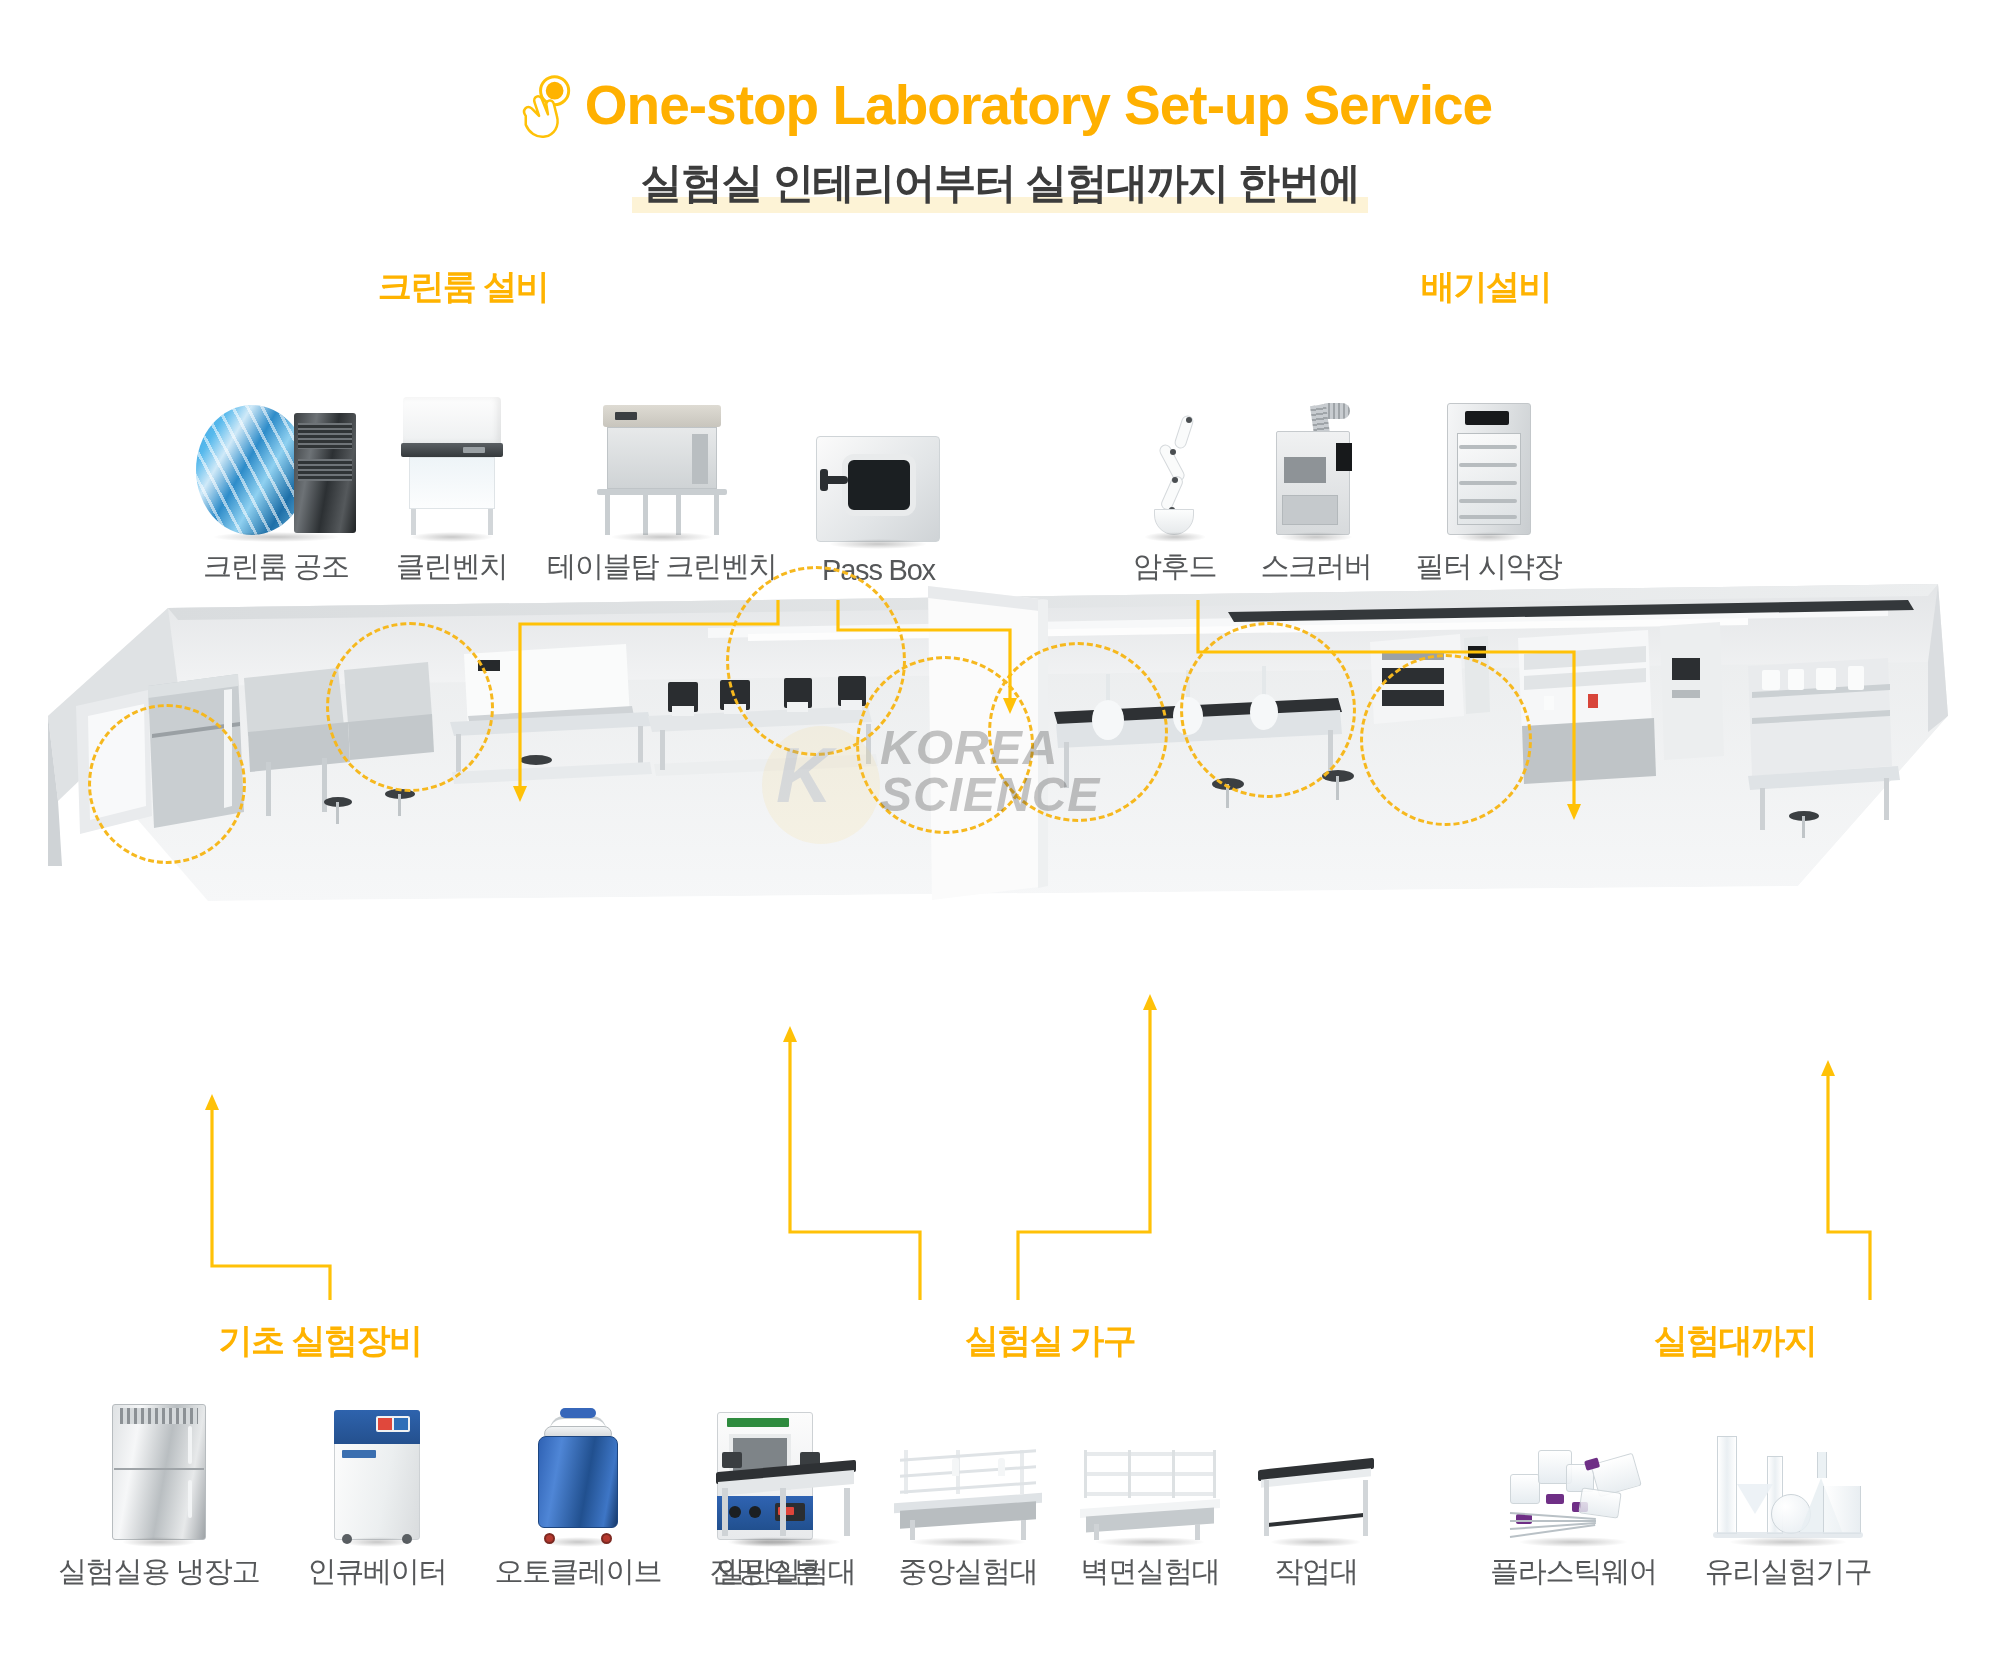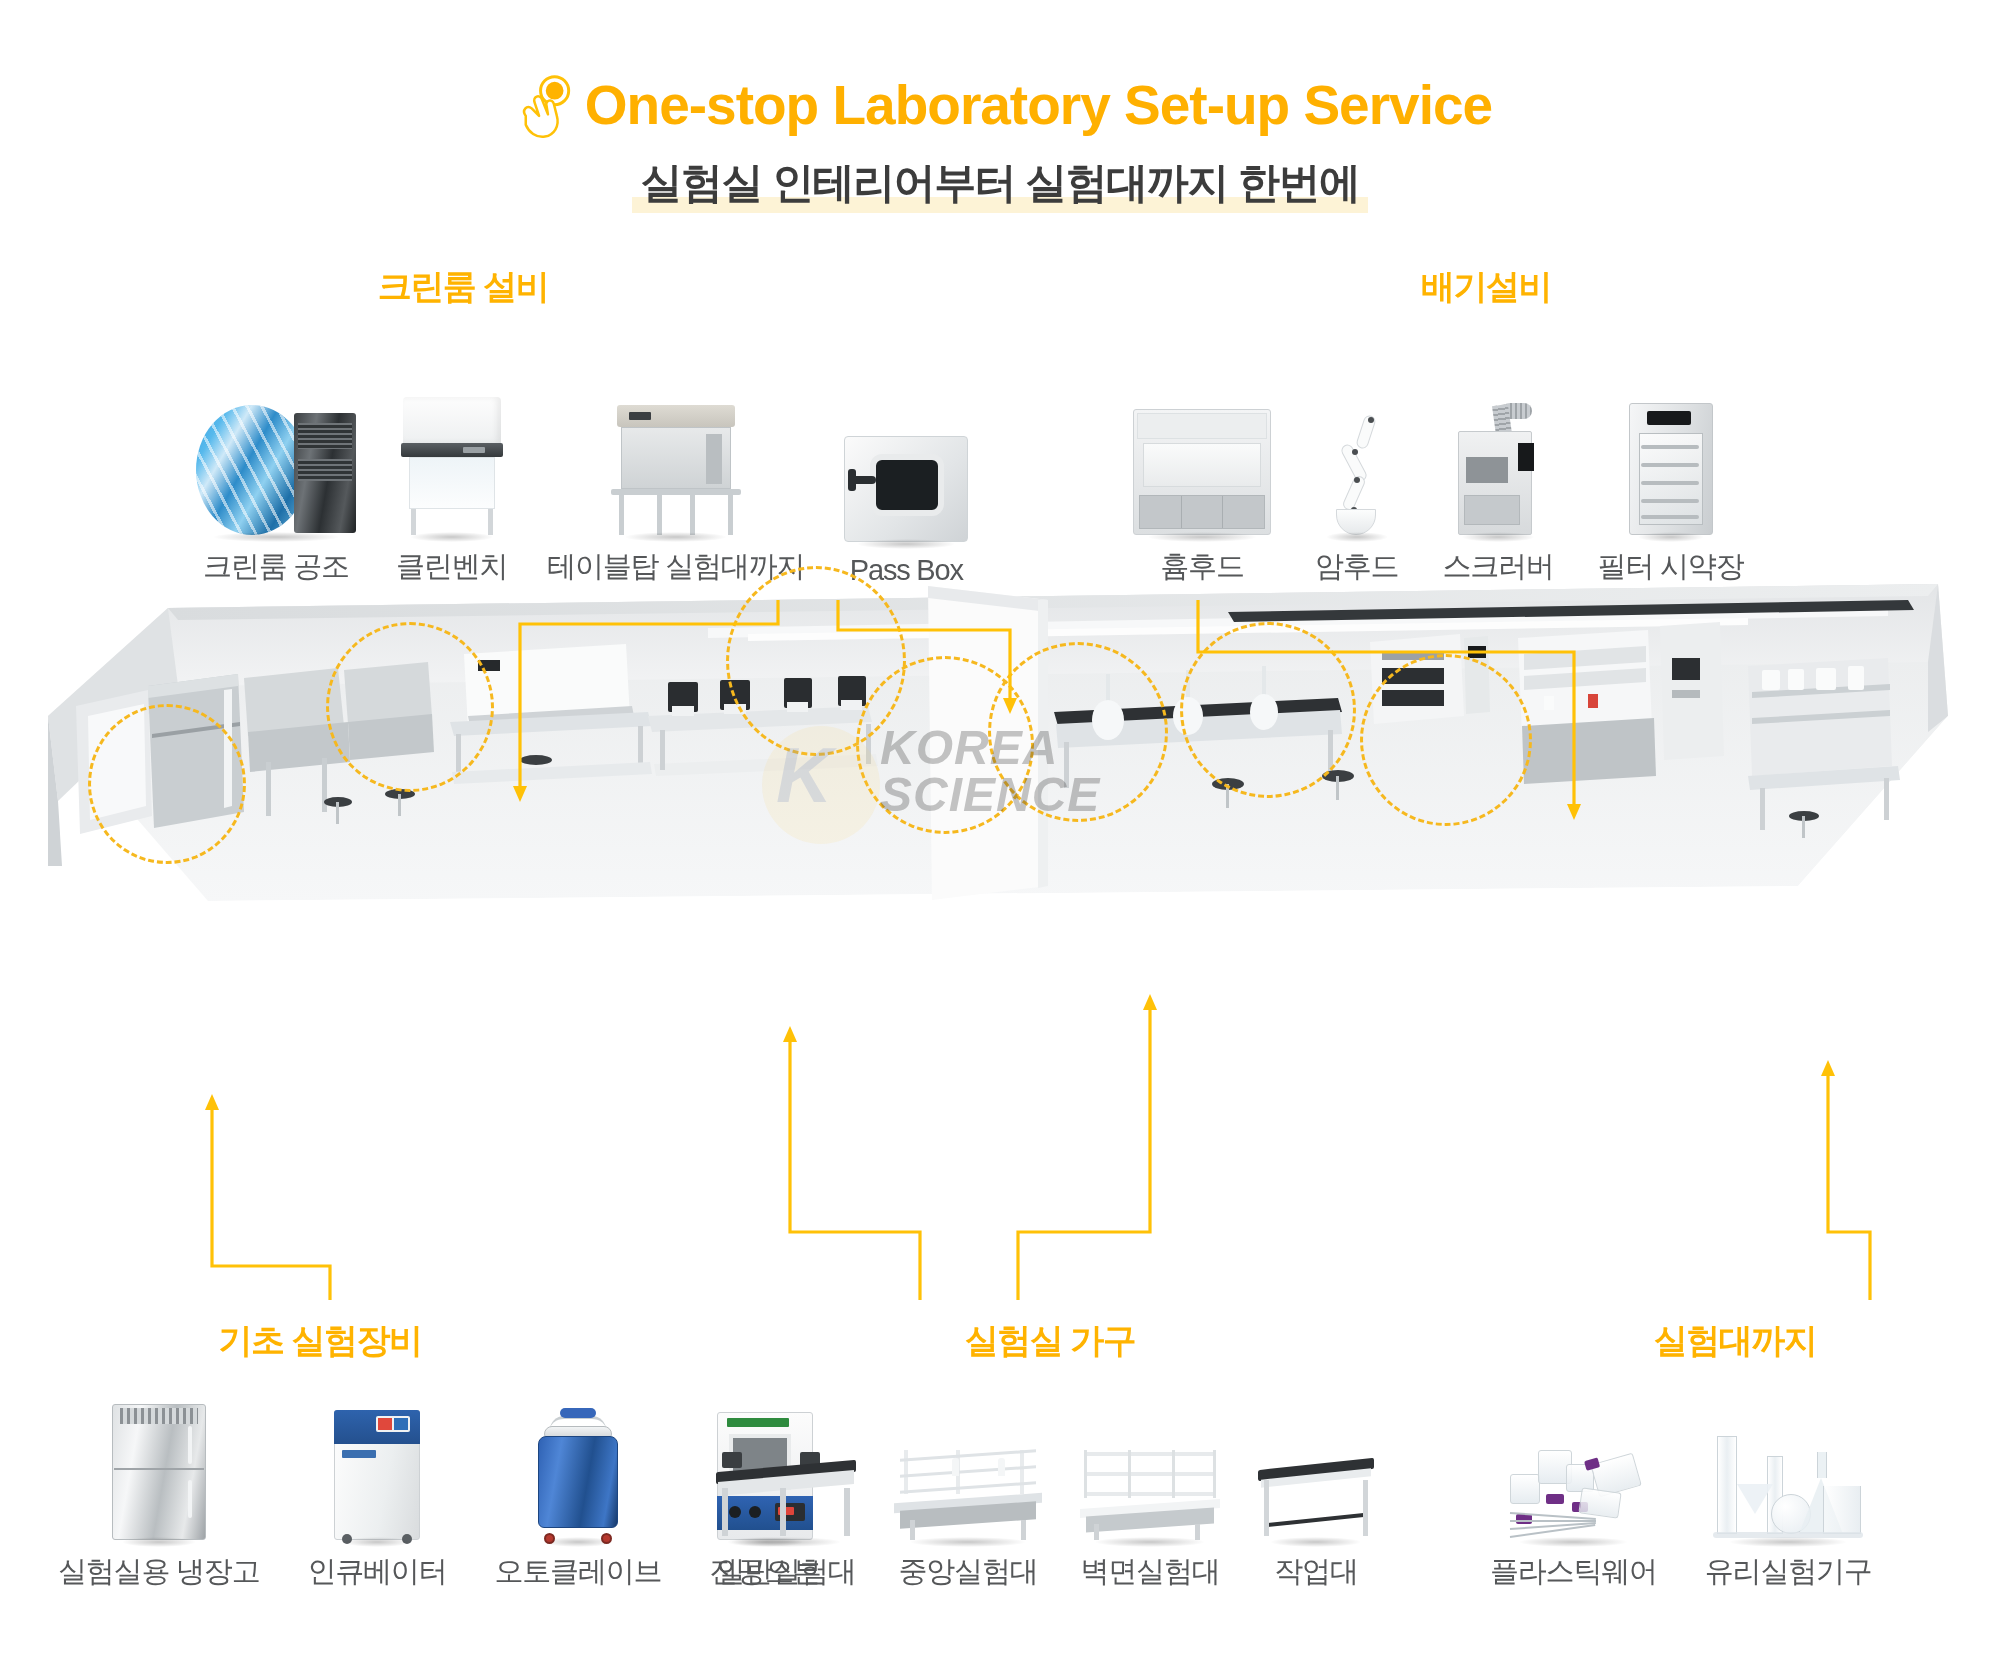--- a/index.html
+++ b/index.html
@@ -399,53 +399,38 @@
             </div>
             <div class="box"></div>
             <div class="table"></div>
           <div class="tl a"></div>
             <div class="tl b"></div>
             <div class="tl c"></div>
             <div class="tl d"></div>
           <div class="shadow"></div>
         </div>
       </div>
-      <div class="cap">테이블탑 실험대까지</div>
+      <div class="cap">테이블탑 크린벤치</div>
     </div>
 
     <div class="item">
       <div class="thumb" style="height:140px;">
         <div class="dev pbox">
           <div class="body"></div>
             <div class="win"></div>
             <div class="hdl"></div>
             <div class="shadow"></div>
         </div>
       </div>
       <div class="cap">Pass Box</div>
     </div>
   </div>
 
   <div class="grp" style="left:1133px; top:395px; gap:44px;">
 
-    <div class="item">
-      <div class="thumb" style="height:140px;">
-        <div class="dev fhood">
-          <div class="shell"></div>
-            <div class="top"></div>
-            <div class="open"></div>
-          <div class="base">
-              <i></i>
-              <i></i>
-            </div>
-            <div class="shadow"></div>
-        </div>
-      </div>
-      <div class="cap">흄후드</div>
-    </div>
 
     <div class="item">
       <div class="thumb" style="height:140px;">
         <div class="dev ahood">
           <div class="seg s1"></div>
             <div class="seg s2"></div>
             <div class="seg s3"></div>
           <div class="j" style="left:50px;top:6px;"></div>
           <div class="j" style="left:34px;top:38px;"></div>
           <div class="j" style="left:36px;top:66px;"></div>

